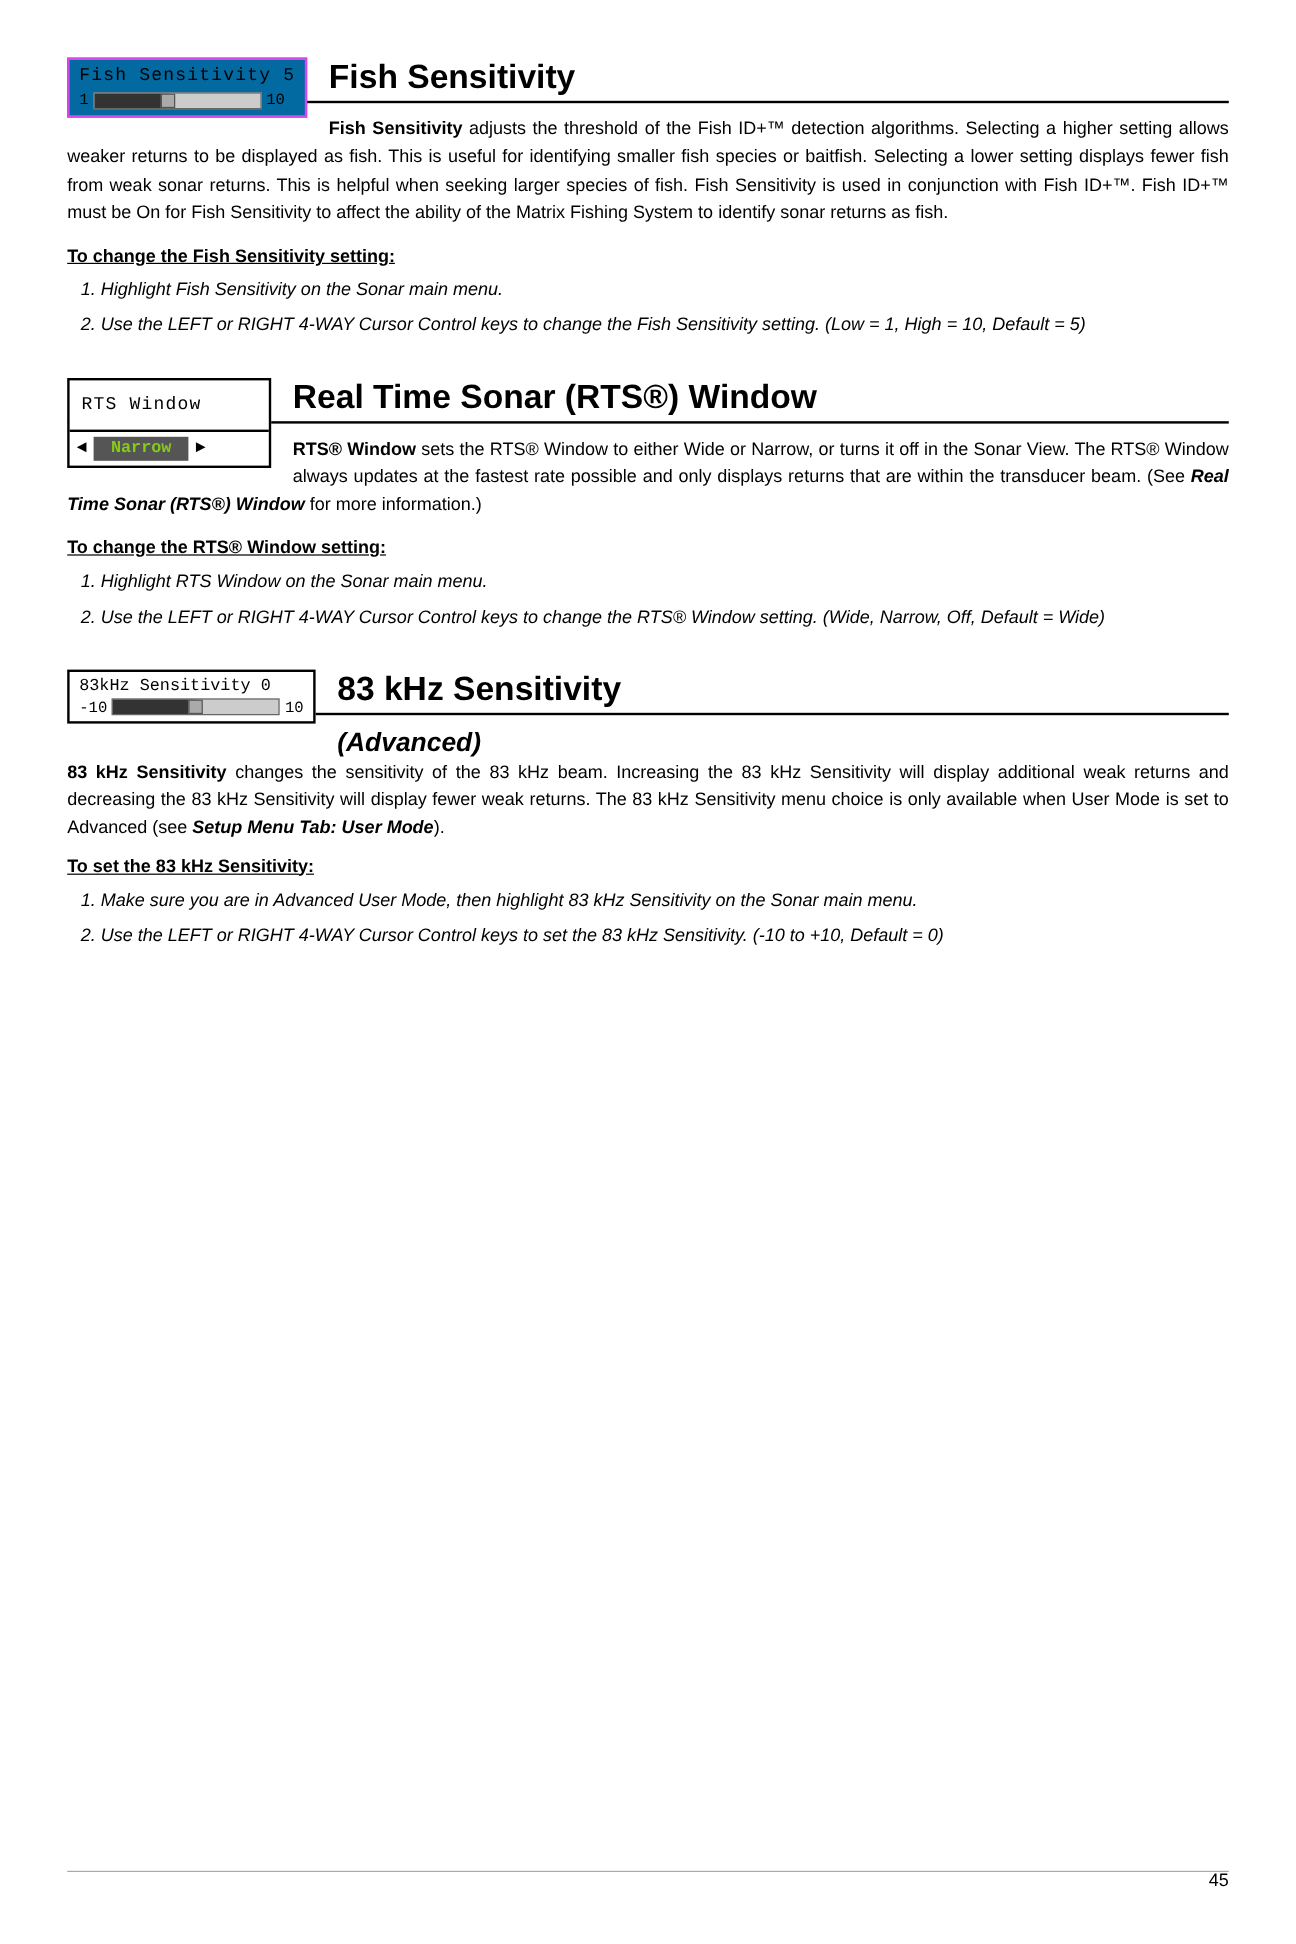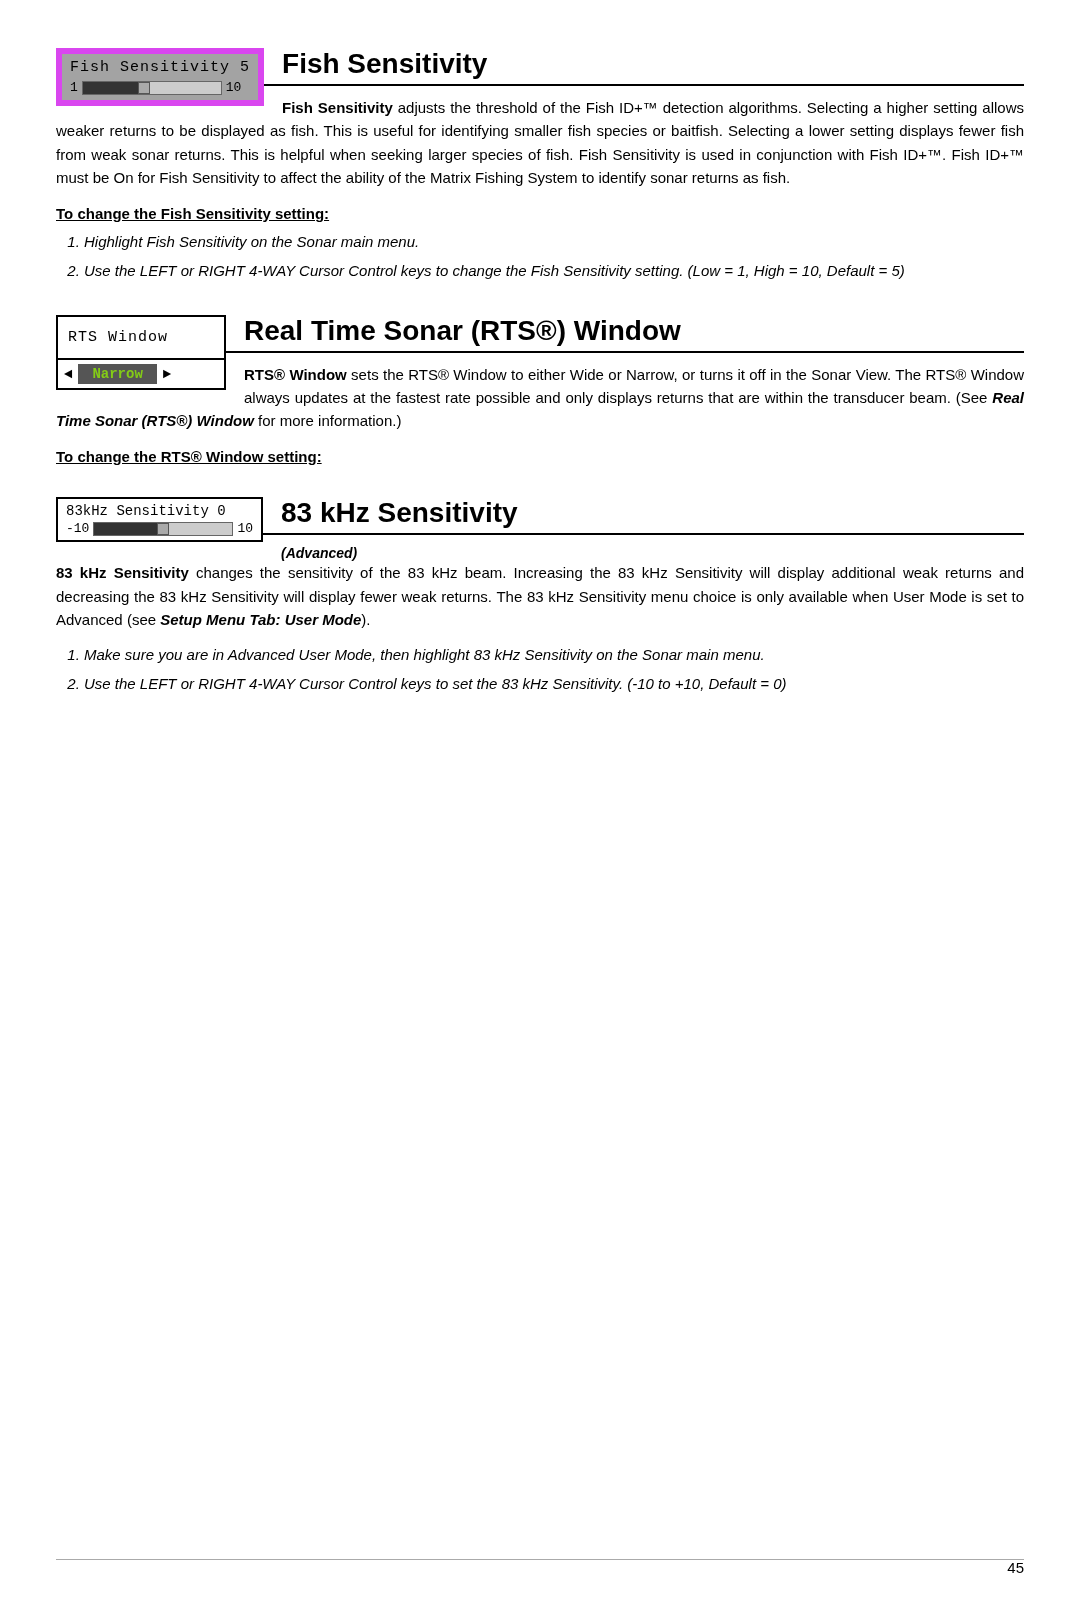--- a/index.html
+++ b/index.html
@@ -13,27 +13,27 @@
       min-height: 1620px;
       padding: 48px 56px 60px 56px;
       position: relative;
     }
 
     
     .section { margin-bottom: 32px; }
 
     
     .widget-box {
-      border: 6px solid #d946ef;
+      border: 2px solid #d946ef;
       font-family: 'Courier New', Courier, monospace;
       font-size: 14px;
       display: inline-block;
       padding: 4px 8px;
       white-space: nowrap;
-      background: #a3a3a3;
+      background: #0369a1;
       line-height: 1.3;
     }
 
     
     .slider-row {
       display: flex;
       align-items: center;
       gap: 4px;
       font-size: 13px;
       font-family: 'Courier New', Courier, monospace;
@@ -128,21 +128,21 @@
       font-family: 'Courier New', Courier, monospace;
       font-size: 14px;
       display: inline-block;
       padding: 4px 8px;
       white-space: nowrap;
       background: #fff;
     }
 
     
     .advanced-label {
-      font-size: 14px;
+      font-size: 22px;
       font-weight: bold;
       font-style: italic;
       display: block;
       margin-top: 0;
     }
 
     
     .page-number {
       position: absolute;
       bottom: 44px;
@@ -218,20 +218,24 @@
     </div>
 
     <span class="section-title">Real Time Sonar (RTS®) Window</span>
 
     <p class="body-text">
       <b>RTS® Window</b> sets the RTS® Window to either Wide or Narrow, or turns it off in the Sonar View. The RTS® Window always updates at the fastest rate possible and only displays returns that are within the transducer beam. (See <b><i>Real Time Sonar (RTS®) Window</i></b> for more information.)
     </p>
   </div>
 
   <p class="subheading">To change the RTS® Window setting:</p>
+  <ol class="instructions">
+    <li>Highlight RTS Window on the Sonar main menu.</li>
+    <li>Use the LEFT or RIGHT 4-WAY Cursor Control keys to change the RTS® Window setting.  (Wide, Narrow, Off, Default = Wide)</li>
+  </ol>
 </div>
 
 <div class="section">
 
   <div class="float-container">
 
     <div class="float-left">
       <div class="khz-widget">
         <div>83kHz Sensitivity  0</div>
         <div class="slider-row">
@@ -248,20 +252,21 @@
     <div>
       <span class="section-title">83 kHz Sensitivity</span>
       <span class="advanced-label">(Advanced)</span>
     </div>
   </div>
 
   <p class="body-text">
     <b>83 kHz Sensitivity</b> changes the sensitivity of the 83 kHz beam.  Increasing the 83 kHz Sensitivity will display additional weak returns and decreasing the 83 kHz Sensitivity will display fewer weak returns. The 83 kHz Sensitivity menu choice is only available when User Mode is set to Advanced (see <b><i>Setup Menu Tab: User Mode</i></b>).
   </p>
 
+  <p class="subheading">To set the 83 kHz Sensitivity:</p>
   <ol class="instructions">
     <li>Make sure you are in Advanced User Mode, then highlight 83 kHz Sensitivity on the Sonar main menu.</li>
     <li>Use the LEFT or RIGHT 4-WAY Cursor Control keys to set the 83 kHz Sensitivity. (-10 to +10, Default = 0)</li>
   </ol>
 </div>
 
 <hr class="bottom-rule">
 <span class="page-number">45</span>
 
 </body></html>

